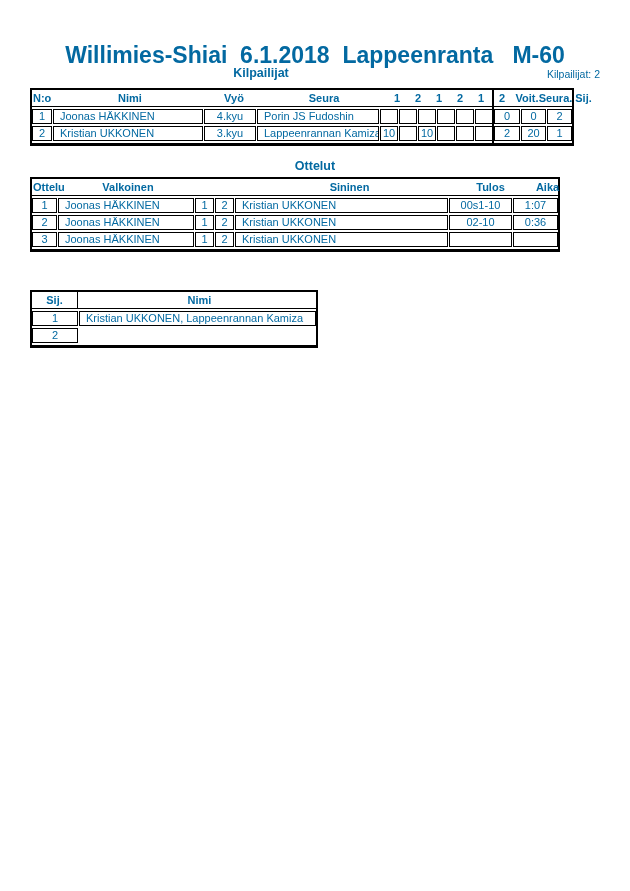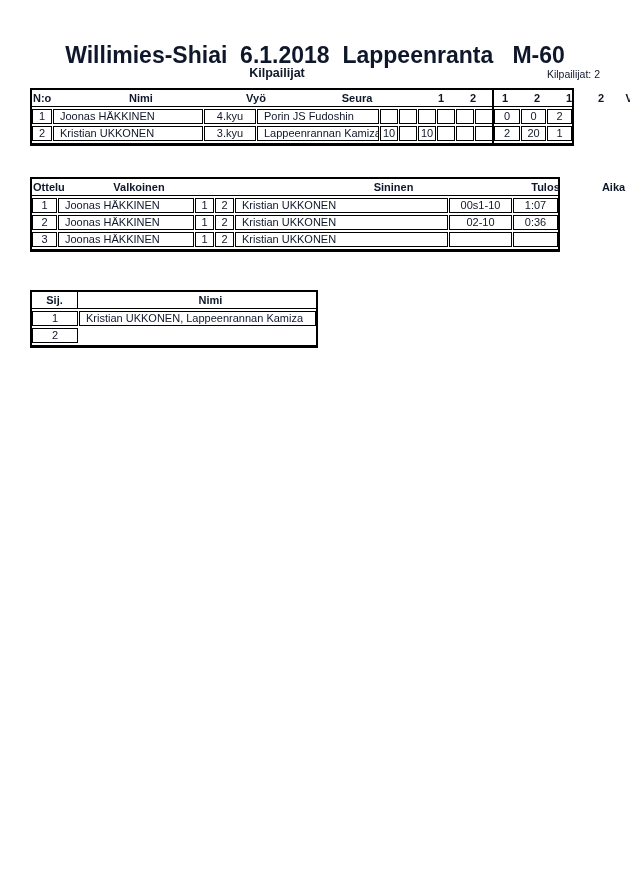--- a/index.html
+++ b/index.html
@@ -1,40 +1,40 @@
 <!DOCTYPE html>
 <html><head>
 <meta charset="utf-8">
 <style>
   html, body { margin: 0; padding: 0; background: #ffffff; }
   .page {
     position: relative;
     width: 630px;
     height: 891px;
     background: #ffffff;
-    color: #0f172a;
+    color: #0369a1;
     font-family: "Liberation Sans", sans-serif;
     overflow: hidden;
   }
   .title {
     position: absolute;
     top: 42px; left: 0; width: 630px;
     text-align: center;
     font-size: 23px;
     font-weight: bold;
     white-space: pre;
   }
   .sec-heading {
     position: absolute;
     font-size: 12.5px;
     font-weight: bold;
     text-align: center;
     white-space: nowrap;
   }
-  #heading-kilpailijat { top: 66px; left: 16px; width: 522px; }
+  #heading-kilpailijat { top: 66px; left: 0; width: 522px; }
   #heading-ottelut    { top: 159px; left: 0; width: 630px; }
   #heading-tulokset   { top: 264px; left: 0; width: 340px; }
   #competitor-count {
     position: absolute;
     top: 68px; right: 30px;
     font-size: 10.5px;
     white-space: nowrap;
   }
   .tbl {
     position: absolute;
@@ -42,21 +42,21 @@
     border: 2px solid #000;
     border-bottom-width: 3px;
     background: #fff;
   }
   #tbl-kilpailijat { left: 30px; top: 88px;  width: 544px; }
   #tbl-ottelut     { left: 30px; top: 177px; width: 530px; }
   #tbl-tulokset    { left: 30px; top: 290px; width: 288px; }
 
   .thead {
     display: grid;
-    column-gap: 14px;
+    column-gap: 3px;
     border-bottom: 1px solid #000;
     height: 16px;
     font-size: 11px;
     font-weight: bold;
   }
   .tr {
     display: grid;
     column-gap: 1px;
     margin: 2px 0;
     height: 15px;
@@ -147,20 +147,21 @@
       <div class="td"></div>
       <div class="td"></div>
       <div class="td"></div>
       <div class="td">2</div>
       <div class="td">20</div>
       <div class="td">1</div>
     </div>
     <div class="vsep"></div>
   </div>
 
+  <div class="sec-heading" id="heading-ottelut">Ottelut</div>
 
   <div class="tbl" id="tbl-ottelut">
     <div class="thead cols-o">
       <div class="th left">Ottelu</div>
       <div class="th">Valkoinen</div>
       <div class="th"></div>
       <div class="th"></div>
       <div class="th">Sininen</div>
       <div class="th">Tulos</div>
       <div class="th">Aika</div>

